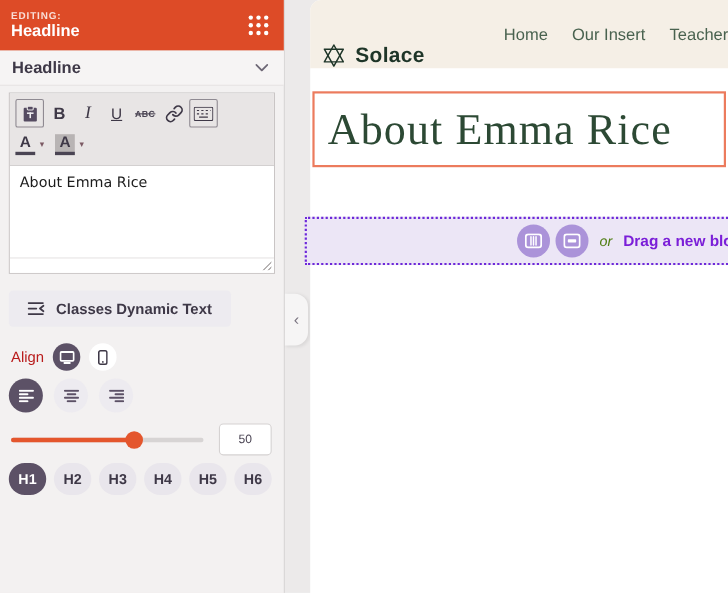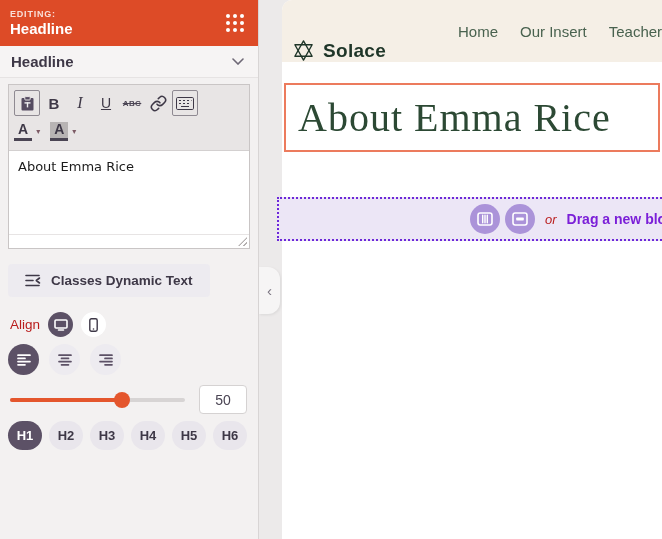--- a/index.html
+++ b/index.html
@@ -69,21 +69,21 @@
 
   .slider-row { display:flex; align-items:center; margin:10px 0 0 10px; }
   .slider { position:relative; width:175px; height:16px; cursor:pointer; }
   .slider .track { position:absolute; top:6px; left:0; width:100%; height:4px;
                    border-radius:2px; background:#d7d4d4; }
   .slider .fill { position:absolute; top:6px; left:0; width:64%; height:4px;
                   border-radius:2px; background:#e4562d; }
   .slider .knob { position:absolute; top:0; left:calc(64% - 8px); width:16px; height:16px;
                   border-radius:50%; background:#e4562d; }
   .size-input { margin-left:14px; width:48px; height:29px; border:1px solid #d5d2d2;
-                border-radius:4px; background:#fff; text-align:center; font-size:14px;
+                border-radius:4px; background:#fff; text-align:center; font-size:11px;
                 color:#4a4453; font-family:"Liberation Sans",sans-serif; }
 
   .level-pills { display:flex; gap:7px; margin:7px 0 0 8px; }
   .pill { min-width:34px; height:29px; border-radius:15px; border:none; cursor:pointer;
           background:#e9e6ec; color:#3e3847; font-size:13px; font-weight:700;
           font-family:"Liberation Sans",sans-serif; }
   .pill.active { background:#5c5166; color:#fff; }
 
   
   .collapse-tab { position:absolute; left:259px; top:267px; width:21px; height:47px;
@@ -107,21 +107,21 @@
                     display:flex; align-items:center; padding-left:12px; cursor:pointer; }
   .headline-block h1 { font-family:"Liberation Serif", serif; font-weight:400;
                        font-size:40px; letter-spacing:1px; color:#2c4934; }
 
   .dropzone { position:absolute; left:277px; top:197px; width:400px; height:44px;
               background:#ece6f6; border:2px dotted #6d28d9; }
   .dz-content { position:absolute; left:191px; top:50%; transform:translateY(-50%);
                 display:flex; align-items:center; gap:5px; }
   .dz-circle { width:30px; height:30px; border-radius:50%; border:none; background:#ab93d9;
                display:flex; align-items:center; justify-content:center; cursor:pointer; }
-  .dz-or { font-size:13px; font-style:italic; color:#b91c1c; margin:0 5px; }
+  .dz-or { font-size:13px; font-style:italic; color:#4d7c0f; margin:0 5px; }
   .dz-drag { font-size:14px; font-weight:800; color:#7b1fd8; white-space:nowrap; }
 </style>
 </head>
 <body>
 
 <div class="app">
 
   <aside class="sidebar">
 
     <header class="topbar">

